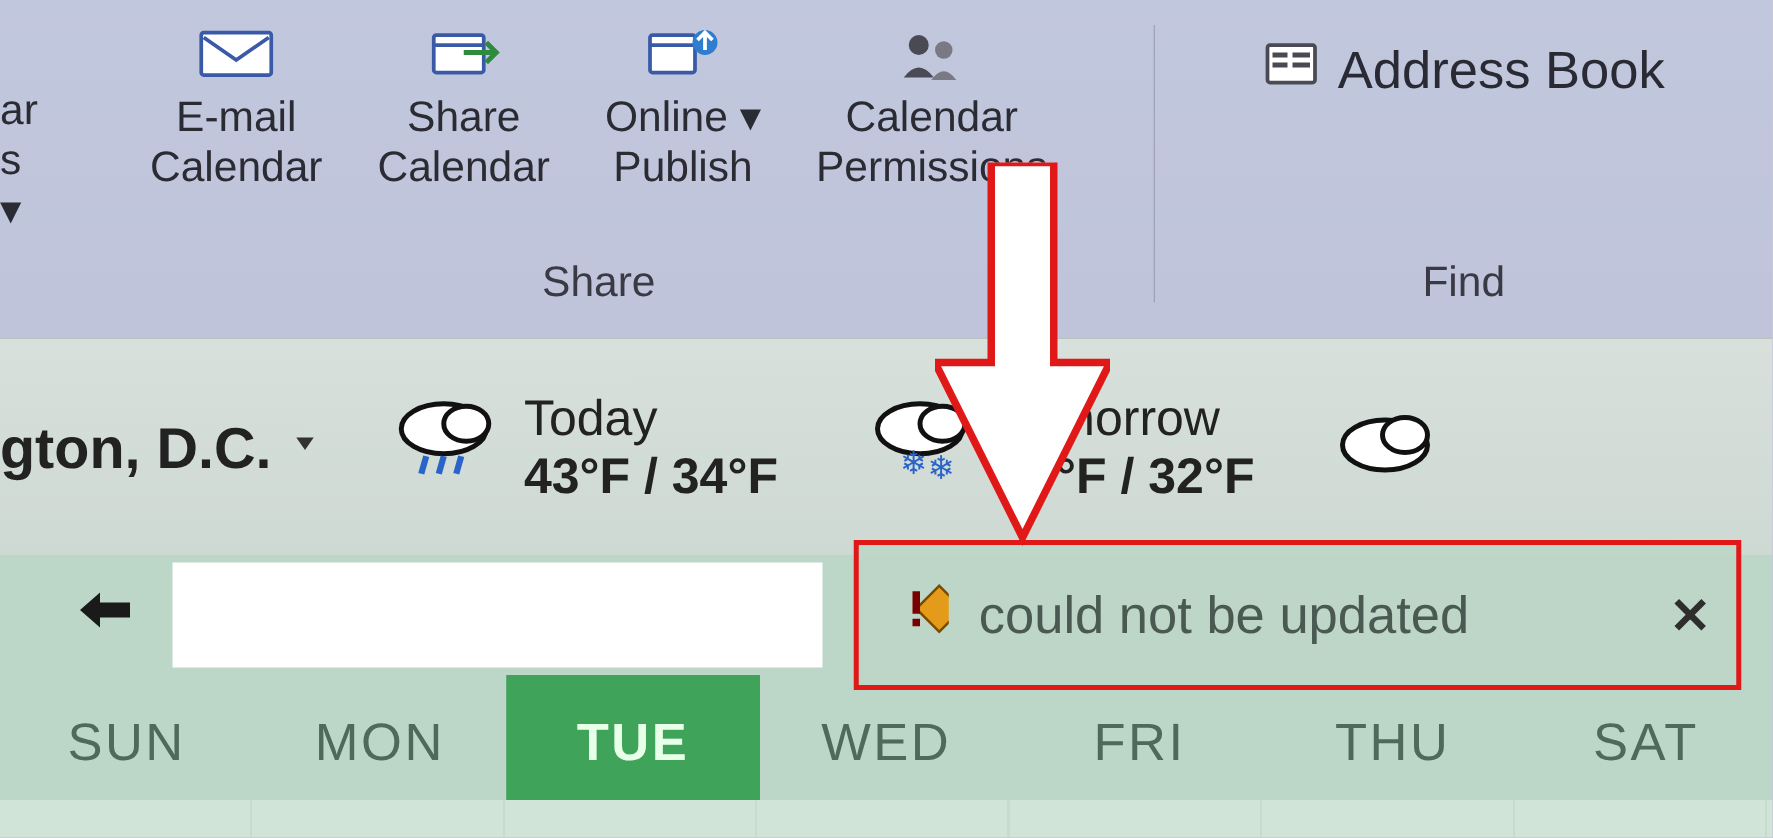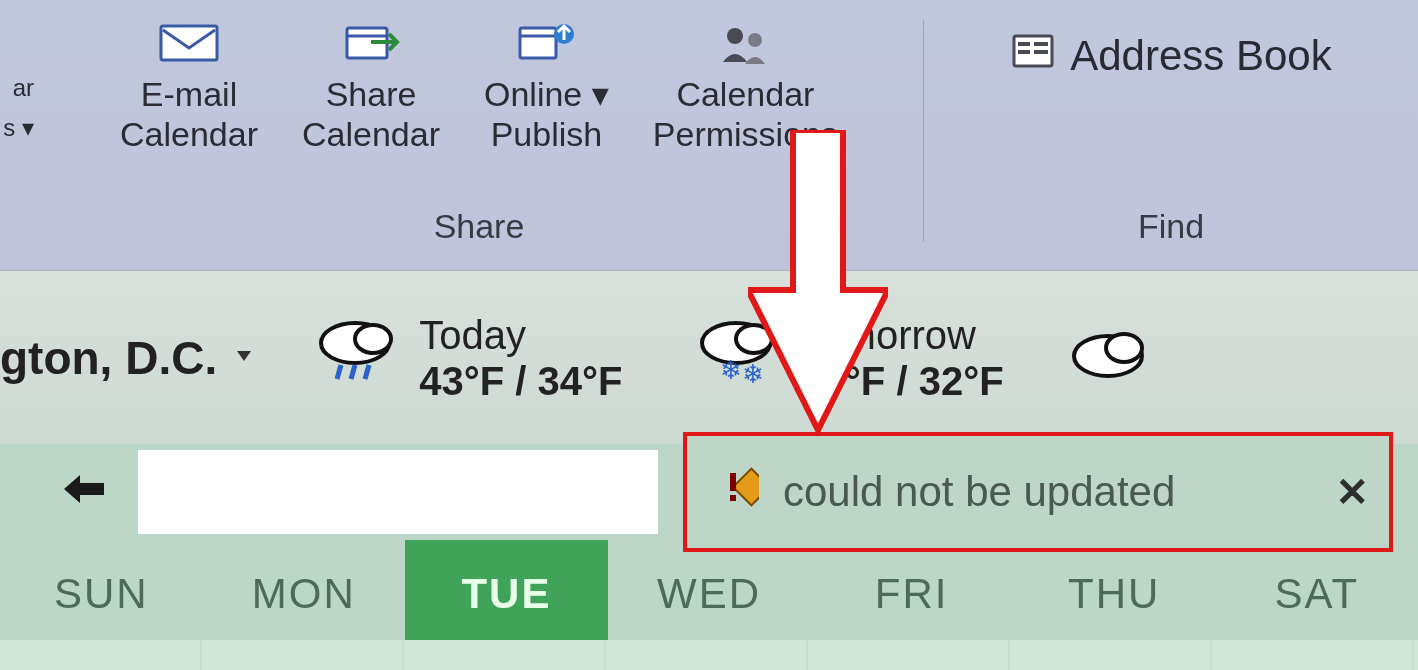--- a/index.html
+++ b/index.html
@@ -183,22 +183,21 @@
     pointer-events:none;
     z-index: 50;
   }
 
   
   .left-clip {
     width: 34px;
     overflow:hidden;
     display:flex;
     flex-direction:column;
-    align-items:flex-end;
-    font-size:24px;
+    font-size:34px;
     line-height:40px;
     padding-top:56px;
   }
 </style>
 </head>
 <body>
 
 <div class="ribbon">
 
   <div class="left-clip">

